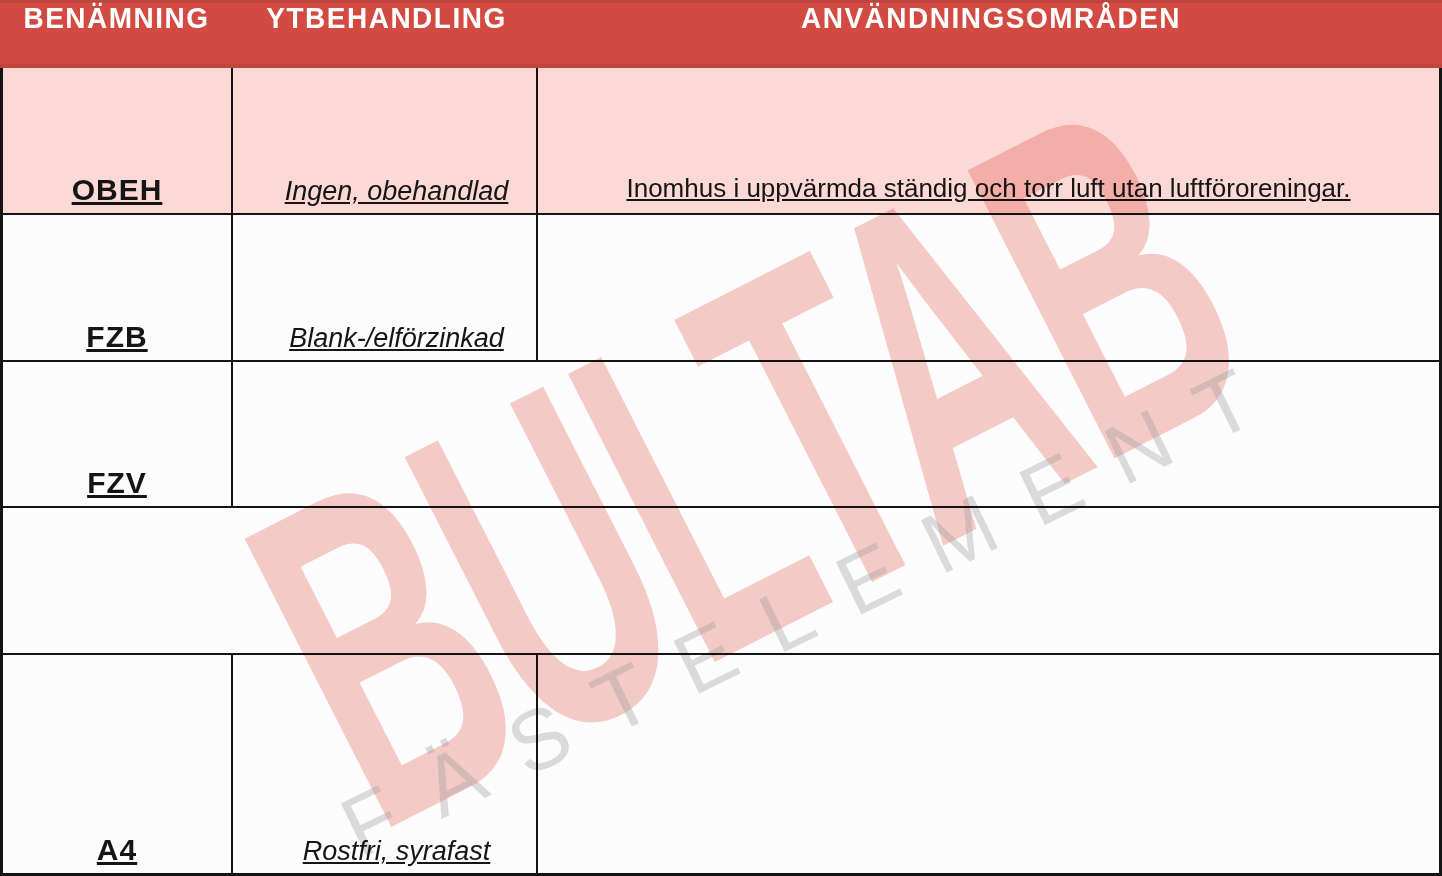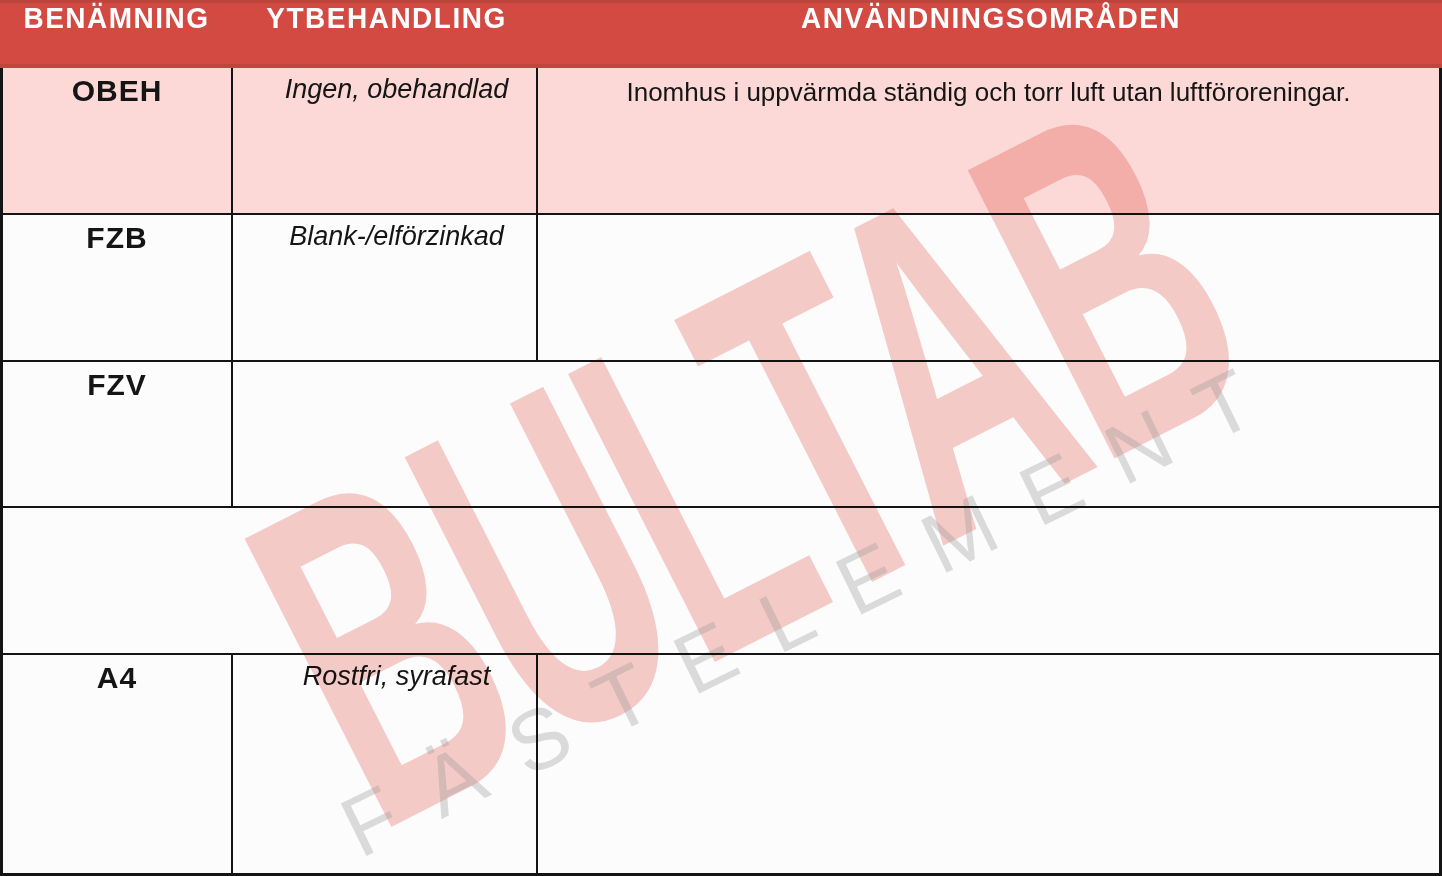--- a/index.html
+++ b/index.html
@@ -54,22 +54,23 @@
     display:flex;flex:none;
     height:147px;box-sizing:border-box;
     border-bottom:2px solid var(--border);
     background:var(--row-bg);
   }
   .row:nth-child(3){height:146px;}
   .row:last-child{flex:1;border-bottom:none;}
   .row.highlight{background:var(--row-highlight-bg);}
   .cell{
     box-sizing:border-box;
-    display:flex;align-items:flex-start;justify-content:center;
+    display:flex;align-items:flex-end;justify-content:center;
     padding:6px 10px;
+    text-decoration:underline;
   }
   .cell.c1{width:230px;flex:none;border-right:2px solid var(--border);}
   .cell.c2{width:305px;flex:none;border-right:2px solid var(--border);}
   .cell.c3{flex:1;}
   .code-text{
     font-weight:700;font-size:30px;letter-spacing:1px;
   }
   .treatment-text{
     font-style:italic;font-size:27px;margin-left:24px;
   }

